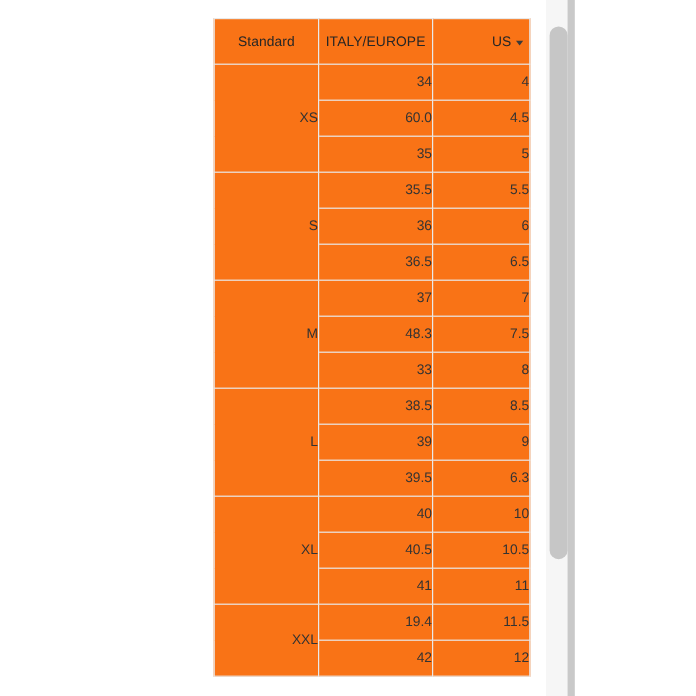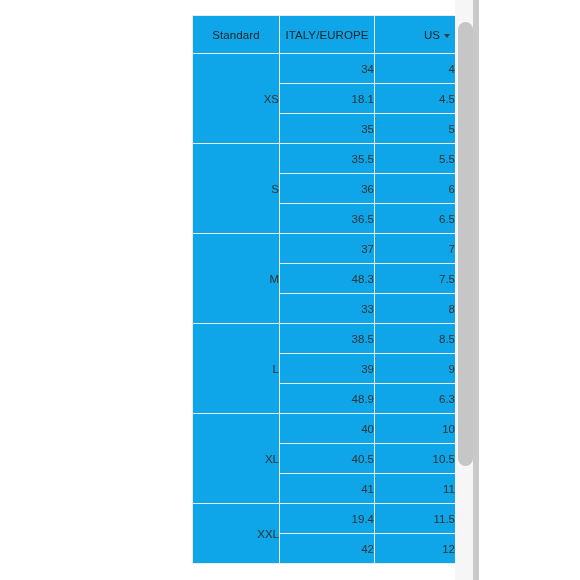--- a/index.html
+++ b/index.html
@@ -30,22 +30,21 @@
     position: absolute;
     left: 178px;
     top: 15px;
     width: 263px;
   }
 
   table.size-chart {
     width: 263px;
     border-collapse: collapse;
     table-layout: fixed;
-    background: #0ea5e9;
-    margin-left: 14px;
+    background: #f97316;
   }
 
   table.size-chart col.c-standard { width: 87px; }
   table.size-chart col.c-italy    { width: 95px; }
   table.size-chart col.c-us       { width: 81px; }
 
   table.size-chart th,
   table.size-chart td {
     border: 1px solid #e9e9e9;
     text-align: center;
@@ -152,21 +151,21 @@
           </th>
         </tr>
       </thead>
       <tbody id="chart-body">
           <tr>
             <td class="group-cell" rowspan="3">XS</td>
             <td>34</td>
             <td>4</td>
           </tr>
           <tr>
-            <td>18.1</td>
+            <td>60.0</td>
             <td>4.5</td>
           </tr>
           <tr>
             <td>35</td>
             <td>5</td>
           </tr>
           <tr>
             <td class="group-cell" rowspan="3">S</td>
             <td>35.5</td>
             <td>5.5</td>
@@ -195,21 +194,21 @@
           <tr>
             <td class="group-cell" rowspan="3">L</td>
             <td>38.5</td>
             <td>8.5</td>
           </tr>
           <tr>
             <td>39</td>
             <td>9</td>
           </tr>
           <tr>
-            <td>48.9</td>
+            <td>39.5</td>
             <td>6.3</td>
           </tr>
           <tr>
             <td class="group-cell" rowspan="3">XL</td>
             <td>40</td>
             <td>10</td>
           </tr>
           <tr>
             <td>40.5</td>
             <td>10.5</td>

